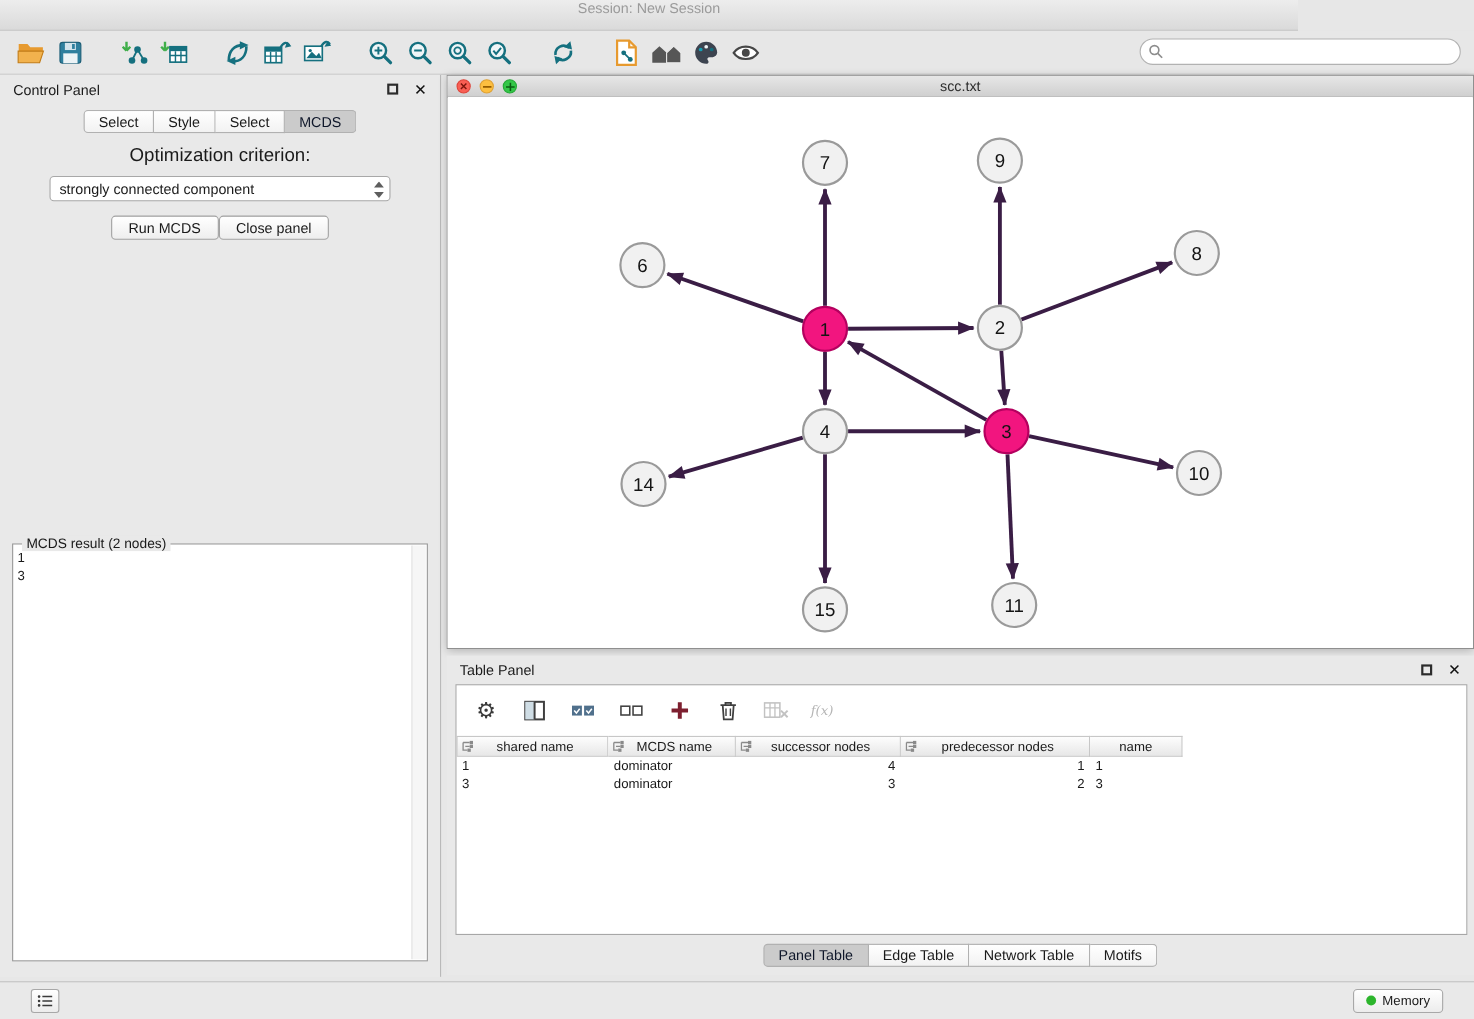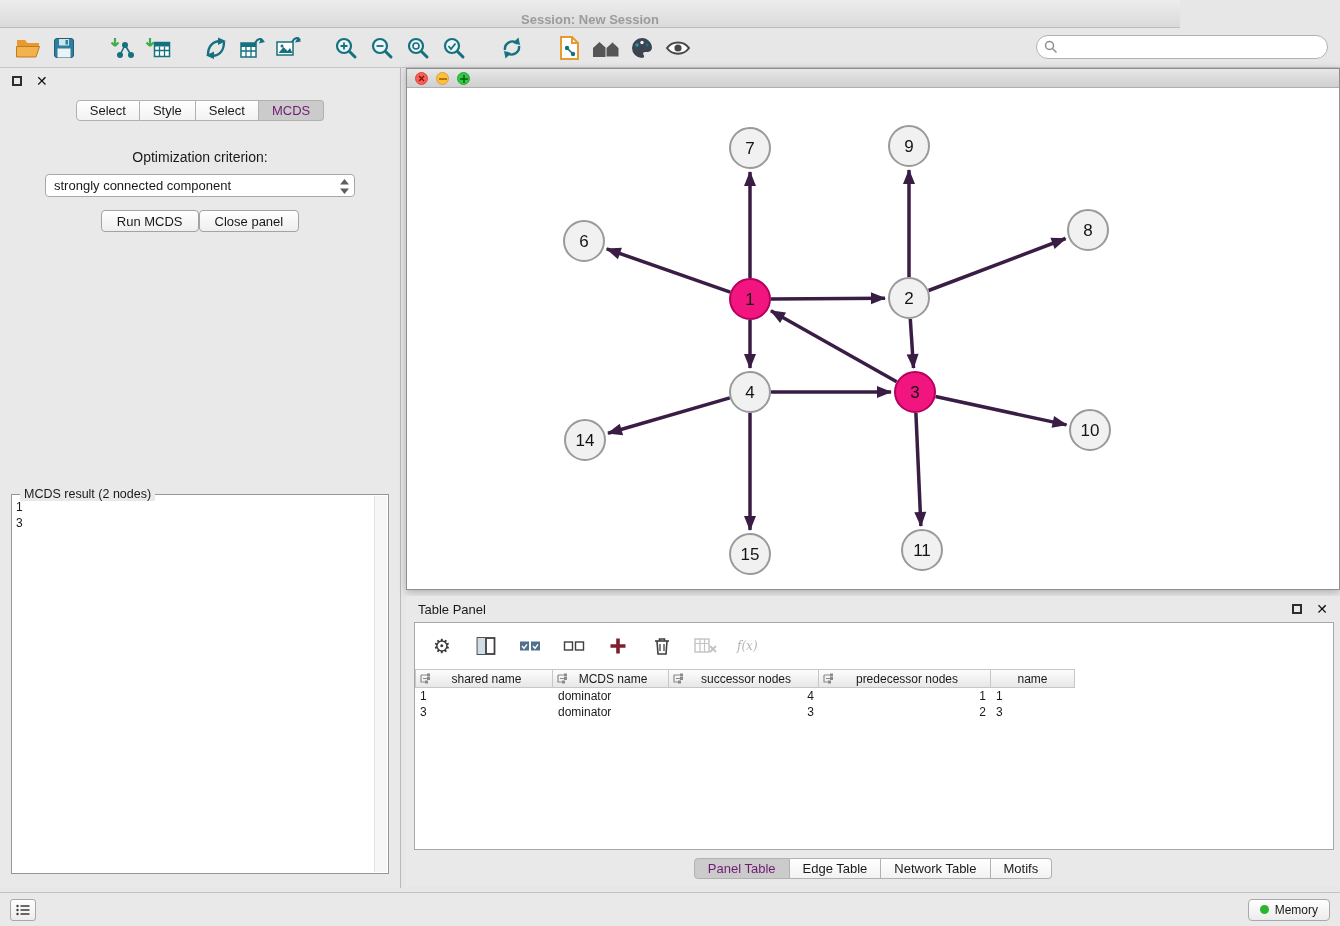--- a/index.html
+++ b/index.html
@@ -10,22 +10,22 @@
     color:#1a1a1a;
     overflow:hidden;
   }
   #app { position:relative; width:1340px; height:926px; }
 
   
   .titlebar {
     position:absolute; left:0; top:0; width:1180px; height:28px;
     background:linear-gradient(#ededed,#dadada);
     border-bottom:1px solid #bdbdbd;
-    display:flex; align-items:flex-end; justify-content:center;
-    font-size:13px; color:#9b9b9b;font-weight:bold;
+    display:flex; align-items:flex-start; justify-content:center;
+    font-size:13px; color:#9b9b9b;
   }
 
   
   .toolbar {
     position:absolute; left:0; top:28px; width:1340px; height:40px;
     background:#e7e7e7; border-bottom:1px solid #c6c6c6;
     display:flex; align-items:center; padding-left:10px;
   }
   .tbtn { width:36px; height:34px; display:flex; align-items:center; justify-content:center; flex:none; }
   .tgap { width:22px; flex:none; }
@@ -45,22 +45,22 @@
   .panel-header .ptitle { flex:1; }
   .float-btn { width:10px; height:10px; border:2px solid #2c2c2c; margin-right:14px; background:transparent; flex:none; }
   .close-x { font-size:14px; font-weight:bold; color:#111; line-height:1; }
   .cp-tabs { display:flex; justify-content:center; margin-top:6px; }
   .seg {
     height:21px; padding:0 13px; display:flex; align-items:center; font-size:13px;
     background:linear-gradient(#ffffff,#f2f2f2); border:1px solid #b1b1b1; border-left:none; color:#1a1a1a;
   }
   .seg:first-child { border-left:1px solid #b1b1b1; border-radius:4px 0 0 4px; }
   .seg:last-child  { border-radius:0 4px 4px 0; }
-  .seg.selected { background:#cbcbcb; color:#701a75; }
-  .opt-label { text-align:center; margin-top:28px; font-size:14px; }
+  .seg.selected { background:#cbcbcb; color:#0f172a; }
+  .opt-label { text-align:center; margin-top:10px; font-size:17px; }
   .dropdown {
     width:310px; height:23px; margin:9px auto 0; position:relative;
     background:#fff; border:1px solid #a8a8a8; border-radius:4px;
     display:flex; align-items:center; padding:0 22px 0 8px; font-size:13px;
   }
   .dropdown .stepper { position:absolute; right:5px; top:4px; }
   .btn-row { display:flex; justify-content:center; margin-top:13px; }
   .pbtn {
     height:22px; padding:0 15px; display:flex; align-items:center; font-size:13px;
     background:linear-gradient(#ffffff,#eeeeee); border:1px solid #a3a3a3; border-radius:4px;
@@ -114,21 +114,21 @@
   .c0 { width:138px; } .c1 { width:116px; } .c2 { width:150px; } .c3 { width:172px; } .c4 { width:84px; }
   .trow { display:flex; height:16px; }
   .tcell { font-size:12px; line-height:16px; padding:0 5px; white-space:nowrap; overflow:hidden; }
   .tcell.c2, .tcell.c3 { text-align:right; }
   .tp-tabs { position:absolute; left:0; right:0; top:262px; display:flex; justify-content:center; }
 
   
   .statusbar {
     position:absolute; left:0; top:892px; width:1340px; height:34px;
     background:#e9e9e9; border-top:1px solid #c3c3c3;
-    display:flex; align-items:center; justify-content:space-between; padding:0 10px;
+    display:flex; align-items:center; justify-content:space-between; padding:0 28px;
   }
   .menu-btn {
     width:26px; height:22px; border:1px solid #a8a8a8; border-radius:3px;
     background:linear-gradient(#ffffff,#ececec); display:flex; align-items:center; justify-content:center;
   }
   .memory-btn {
     height:22px; border:1px solid #a8a8a8; border-radius:4px;
     background:linear-gradient(#ffffff,#ececec);
     display:flex; align-items:center; gap:6px; padding:0 11px; font-size:12px;
   }
@@ -287,20 +287,21 @@
       <svg width="14" height="14" viewBox="0 0 14 14">
         <circle cx="5.5" cy="5.5" r="4" fill="none" stroke="#8d8d8d" stroke-width="1.5"></circle>
         <line x1="8.5" y1="8.5" x2="12.5" y2="12.5" stroke="#8d8d8d" stroke-width="1.5"></line>
       </svg>
       <input type="text" placeholder="" style="">
     </div>
   </div>
 
   <div class="control-panel">
     <div class="panel-header">
+      <span class="ptitle">Control Panel</span>
       <span class="float-btn"></span>
       <span class="close-x">✕</span>
     </div>
     <div class="cp-tabs">
       <div class="seg">Select</div>
       <div class="seg">Style</div>
       <div class="seg">Select</div>
       <div class="seg selected">MCDS</div>
     </div>
     <div class="opt-label">Optimization criterion:</div>
@@ -337,20 +338,21 @@
           <svg width="8" height="2" viewBox="0 0 8 2">
             <line x1="0" y1="1" x2="8" y2="1" stroke="#945c00" stroke-width="1.5"></line>
           </svg>
         </div>
         <div class="light green">
           <svg width="8" height="8" viewBox="0 0 8 8">
             <path d="M4 0v8M0 4h8" stroke="#0b5d12" stroke-width="1.4"></path>
           </svg>
         </div>
       </div>
+      <span class="net-title">scc.txt</span>
     </div>
     <div class="net-canvas">
       <svg id="net-svg" width="932" height="500" viewBox="0 0 932 500" font-family="Liberation Sans, DejaVu Sans, sans-serif">
         <defs>
           <marker id="arrowhead" markerUnits="userSpaceOnUse" markerWidth="17" markerHeight="14" refX="15" refY="7" orient="auto">
             <path id="arrow-path" d="M1,1 L16,7 L1,13 Z" fill="#3a1d45"></path>
           </marker>
         </defs>
       <line x1="343.0" y1="189.0" x2="343.0" y2="83.0" stroke="#3a1d45" stroke-width="3.5" marker-end="url(#arrowhead)"></line>
           <line x1="323.2" y1="203.1" x2="199.7" y2="159.9" stroke="#3a1d45" stroke-width="3.5" marker-end="url(#arrowhead)"></line>

